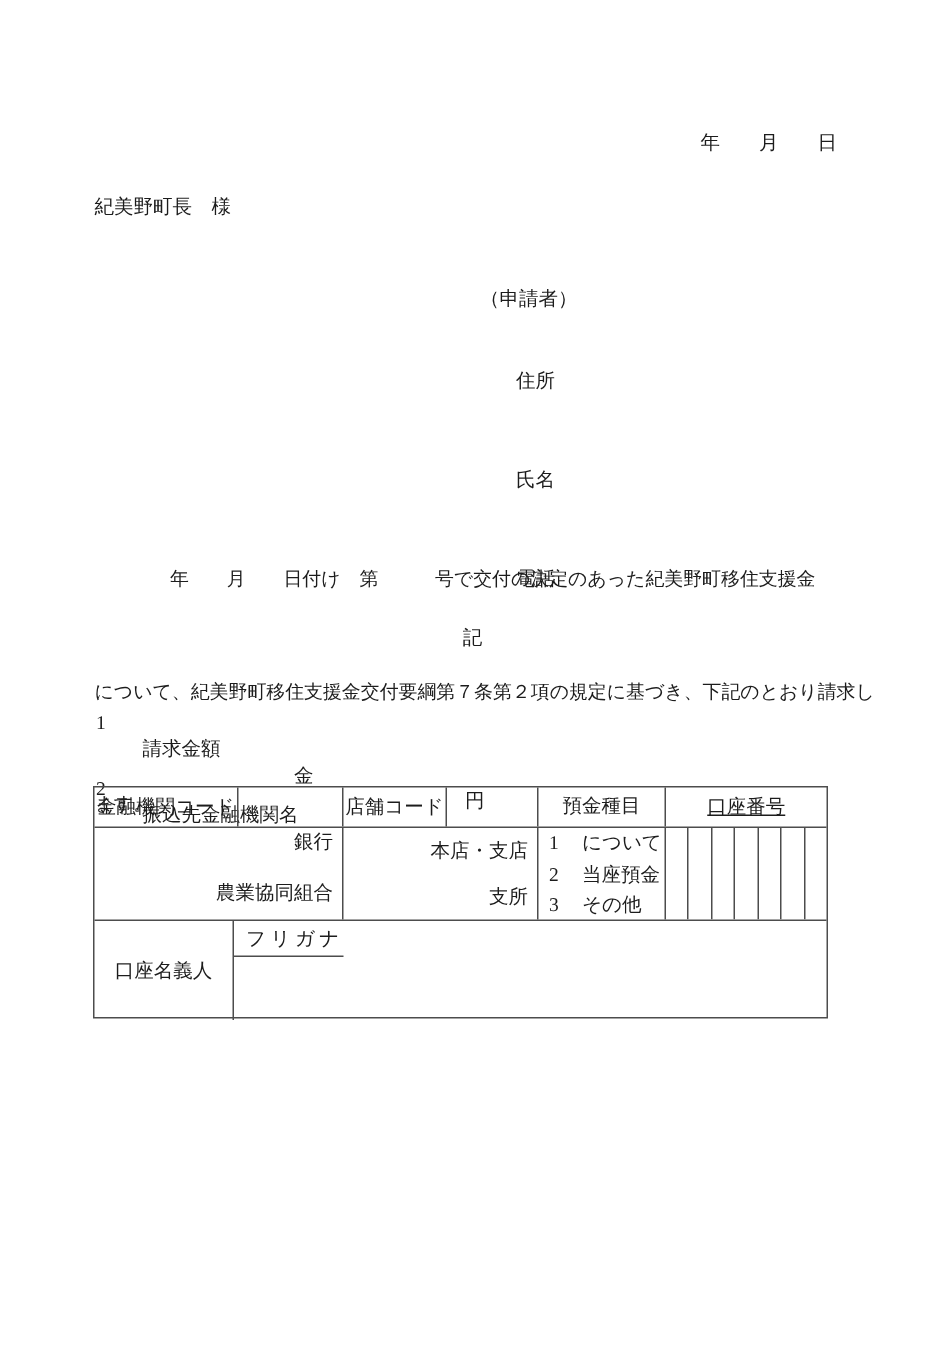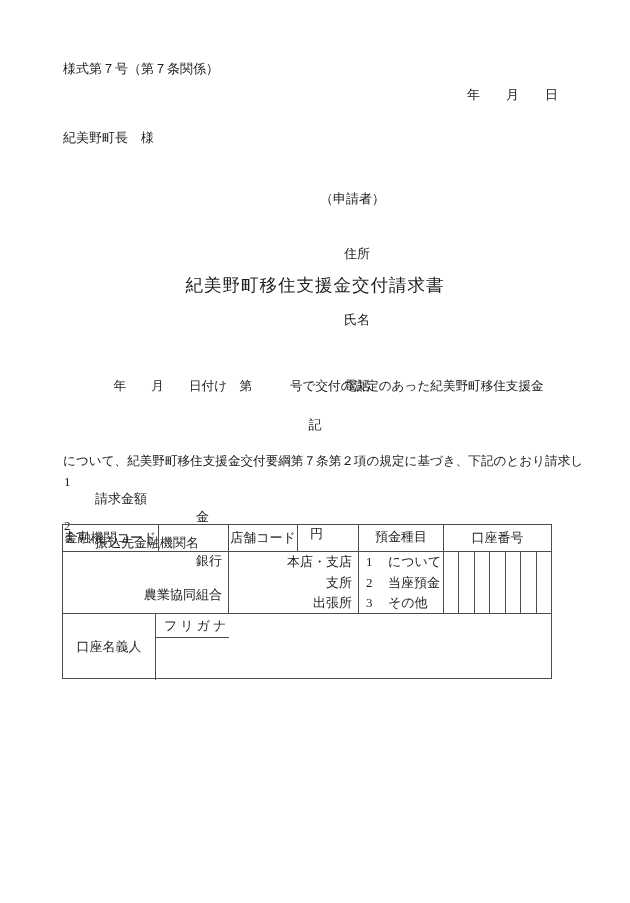--- a/index.html
+++ b/index.html
@@ -37,21 +37,21 @@
     position:absolute; left:62px; top:524px; width:490px; height:155px;
     border:1px solid #4d4d4d; box-sizing:border-box; font-size:13px;
   }
   .tbl * { box-sizing:border-box; }
   .trow { display:flex; width:100%; }
   .cell { border-right:1px solid #4d4d4d; overflow:hidden; }
   .cell:last-child { border-right:none; }
   .hrow { height:27px; border-bottom:1px solid #4d4d4d; }
   .hcell { display:flex; align-items:center; justify-content:center; }
   .w1 { width:96px; } .w2 { width:70px; } .w3 { width:69px; }
-  .w4 { width:61px; } .w5 { width:85px;font-family:Liberation Mono, monospace; } .w6 { flex:1; }
+  .w4 { width:61px; } .w5 { width:85px;font-family:Liberation Mono, monospace; } .w6 { flex:1;text-decoration:underline; }
   .brow { height:62px; border-bottom:1px solid #4d4d4d; }
   .bw1 { width:166px;gap:16px; } .bw2 { width:130px; } .bw3 { width:85px; } .bw4 { flex:1; }
   .optcol { display:flex; flex-direction:column; }
   .opt { flex:1; display:flex; align-items:center; }
   .opt.right { justify-content:flex-end; padding-right:6px; }
   .opt.left { justify-content:flex-start; padding-left:7px; }
   .opt .num { display:inline-block; width:10px; }
   .opt .olabel { margin-left:12px; }
   .digits { display:flex; height:100%; }
   .digit { flex:1; border-right:1px solid #4d4d4d; }
@@ -63,34 +63,32 @@
     height:24px; border-bottom:1px solid #4d4d4d;
     display:flex; align-items:center; padding-left:8px; letter-spacing:3px;
   }
   .holder-empty { flex:1; }
 </style>
 </head>
 <body>
 
 <div class="page">
 
-  <div class="abs form-number">様式第７号（第７条関係）</div>
 
   <div class="abs date-line">年　　月　　日</div>
 
   <div class="abs addressee">紀美野町長　様</div>
 
   <div class="abs applicant-label">（申請者）</div>
   <div class="abs applicant-fields">
     <div>住所</div>
     <div>氏名</div>
     <div>電話</div>
   </div>
 
-  <h1 class="abs doc-title">紀美野町移住支援金交付請求書</h1>
 
   <div class="abs paragraph">
     <div>　　　　年　　月　　日付け　第　　　号で交付の決定のあった紀美野町移住支援金</div>
     <div>について、紀美野町移住支援金交付要綱第７条第２項の規定に基づき、下記のとおり請求し</div>
     <div>ます。</div>
   </div>
 
   <div class="abs record-marker">記</div>
 
   <div class="abs claim-line">
@@ -118,21 +116,20 @@
 
     <div class="trow brow">
       <div class="cell optcol bw1">
         <div class="opt right">銀行</div>
         <div class="opt right">農業協同組合</div>
         <div class="opt right">信用金庫</div>
       </div>
       <div class="cell optcol bw2">
         <div class="opt right">本店・支店</div>
         <div class="opt right">支所</div>
-        <div class="opt right">出張所</div>
       </div>
       <div class="cell optcol bw3">
         <div class="opt left">
           <span class="num">1</span>
           <span class="olabel">について</span>
         </div>
         <div class="opt left">
           <span class="num">2</span>
           <span class="olabel">当座預金</span>
         </div>

